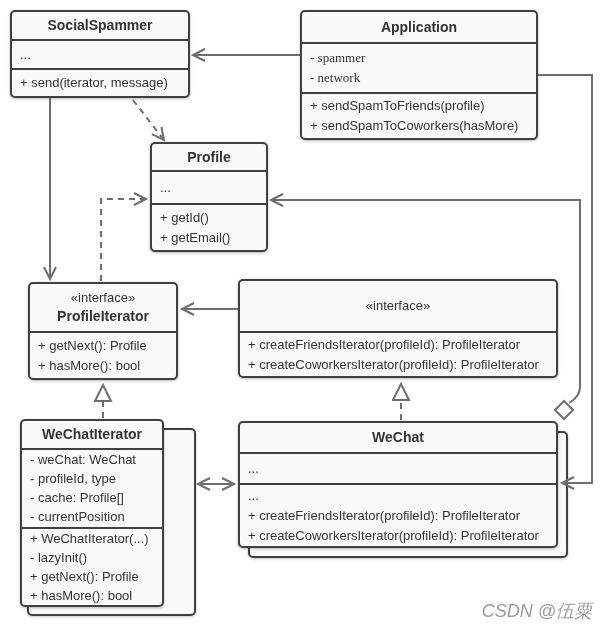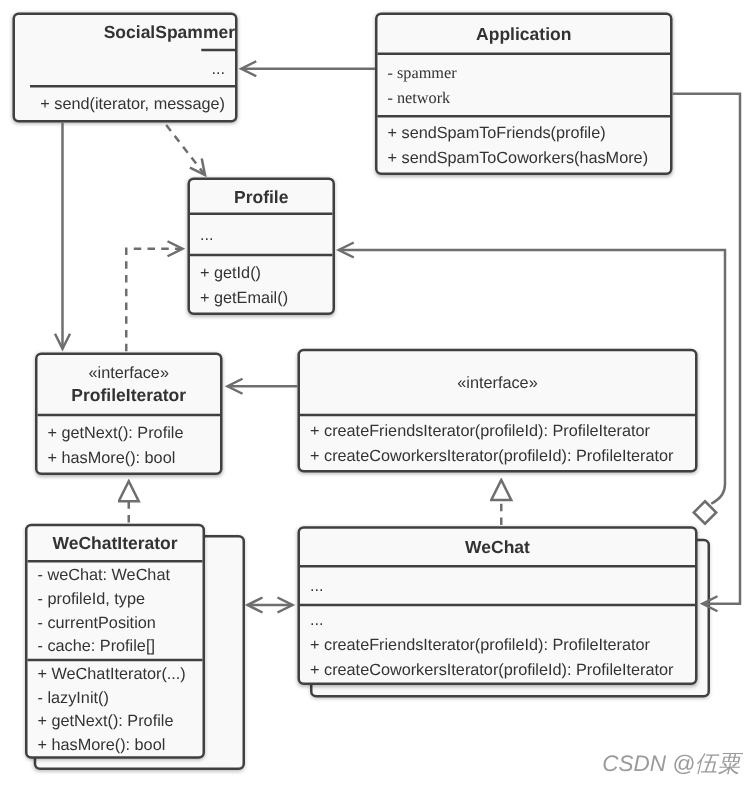--- a/index.html
+++ b/index.html
@@ -32,21 +32,21 @@
   .watermark{position:absolute;right:8px;bottom:7px;font-size:18px;color:var(--watermark);z-index:4;font-style:italic;}
 </style>
 </head>
 <body>
 
 <div class="page">
 
   <div class="stack-card" style="left:27px;top:428px;width:169px;height:188px;"></div>
   <div class="stack-card" style="left:248px;top:431px;width:320px;height:127px;"></div>
 
-  <div class="box" style="left:10px;top:10px;width:180px;height:88px;align-items:flex-end;">
+  <div class="box" style="left:10px;top:10px;width:180px;height:88px;">
     <div class="box-title" style="height:27px;">SocialSpammer</div>
     <div class="comp" style="height:29px;">
       <div class="row">...</div>
     </div>
     <div class="comp" style="flex:1;">
       <div class="row">+ send(iterator, message)</div>
     </div>
   </div>
 
   <div class="box" style="left:300px;top:10px;width:238px;height:130px;">
@@ -91,22 +91,22 @@
       <div class="row">+ createFriendsIterator(profileId): ProfileIterator</div>
       <div class="row">+ createCoworkersIterator(profileId): ProfileIterator</div>
     </div>
   </div>
 
   <div class="box rows-tight" style="left:20px;top:419px;width:144px;height:188px;">
     <div class="box-title" style="height:27px;">WeChatIterator</div>
     <div class="comp" style="height:80px;">
       <div class="row">- weChat: WeChat</div>
       <div class="row">- profileId, type</div>
+      <div class="row">- cache: Profile[]</div>
       <div class="row">- currentPosition</div>
-      <div class="row">- cache: Profile[]</div>
     </div>
     <div class="comp" style="flex:1;">
       <div class="row">+ WeChatIterator(...)</div>
       <div class="row">- lazyInit()</div>
       <div class="row">+ getNext(): Profile</div>
       <div class="row">+ hasMore(): bool</div>
     </div>
   </div>
 
   <div class="box" style="left:238px;top:421px;width:320px;height:127px;justify-content:flex-end;">

